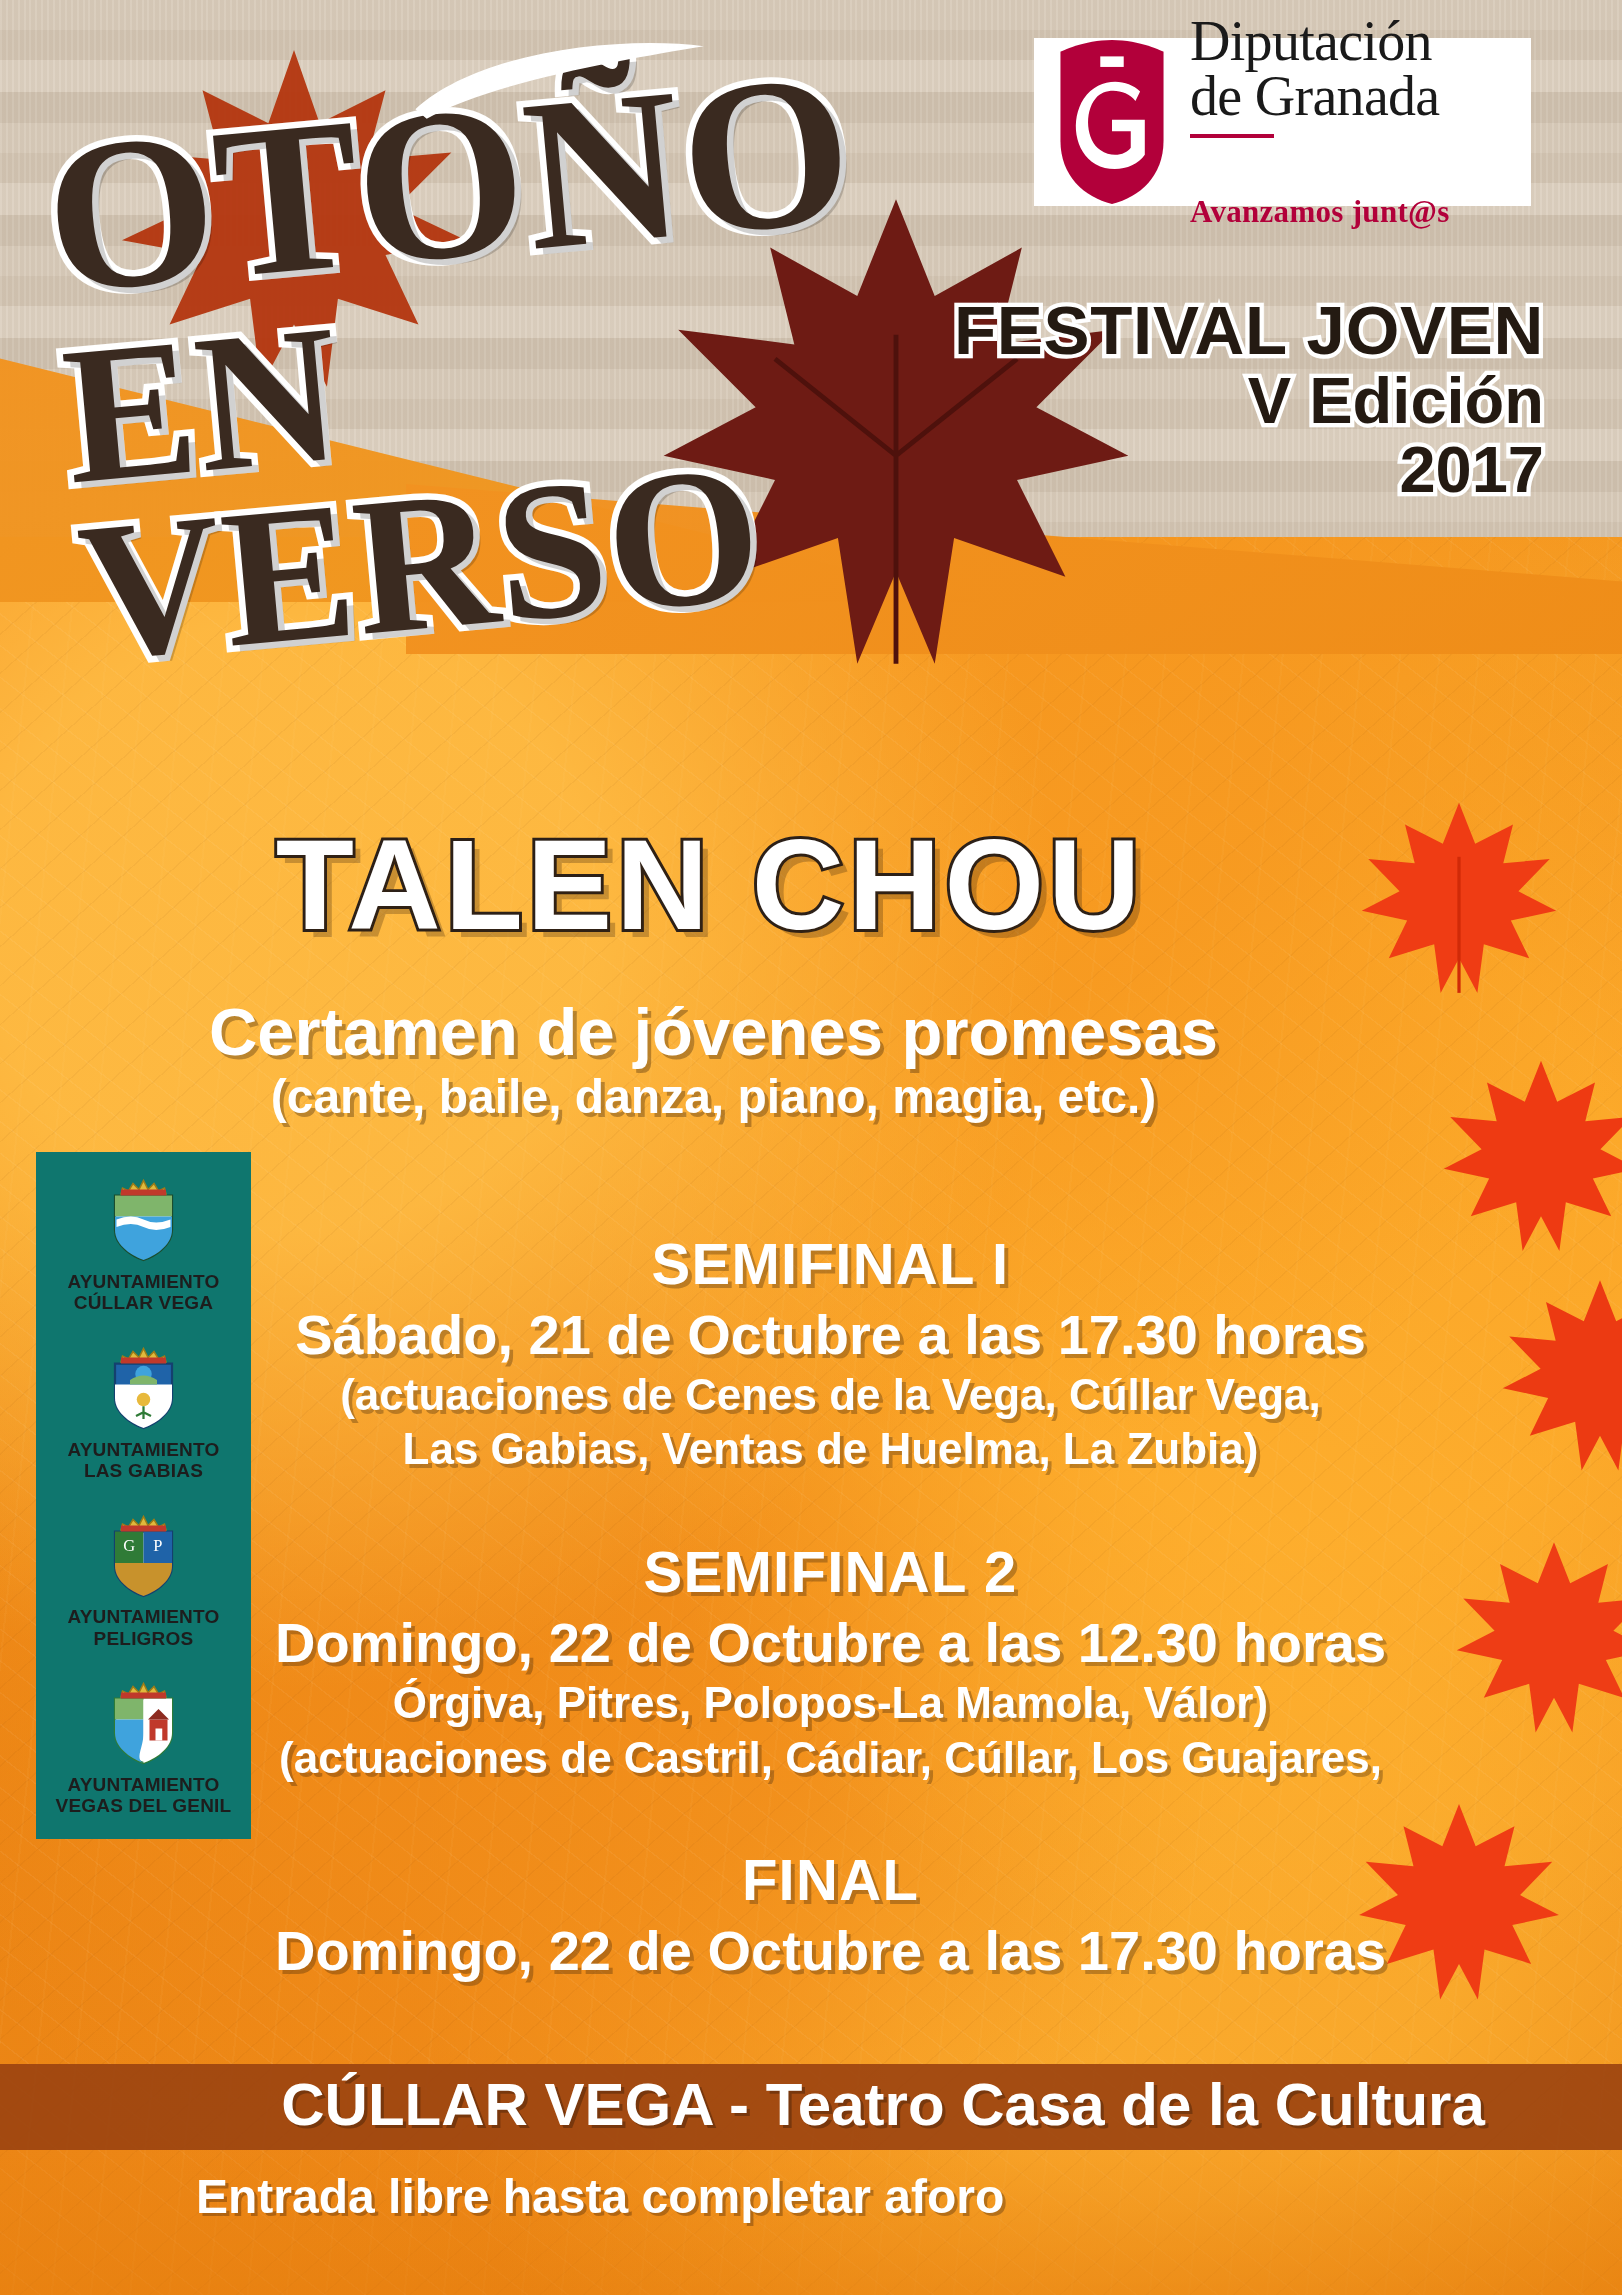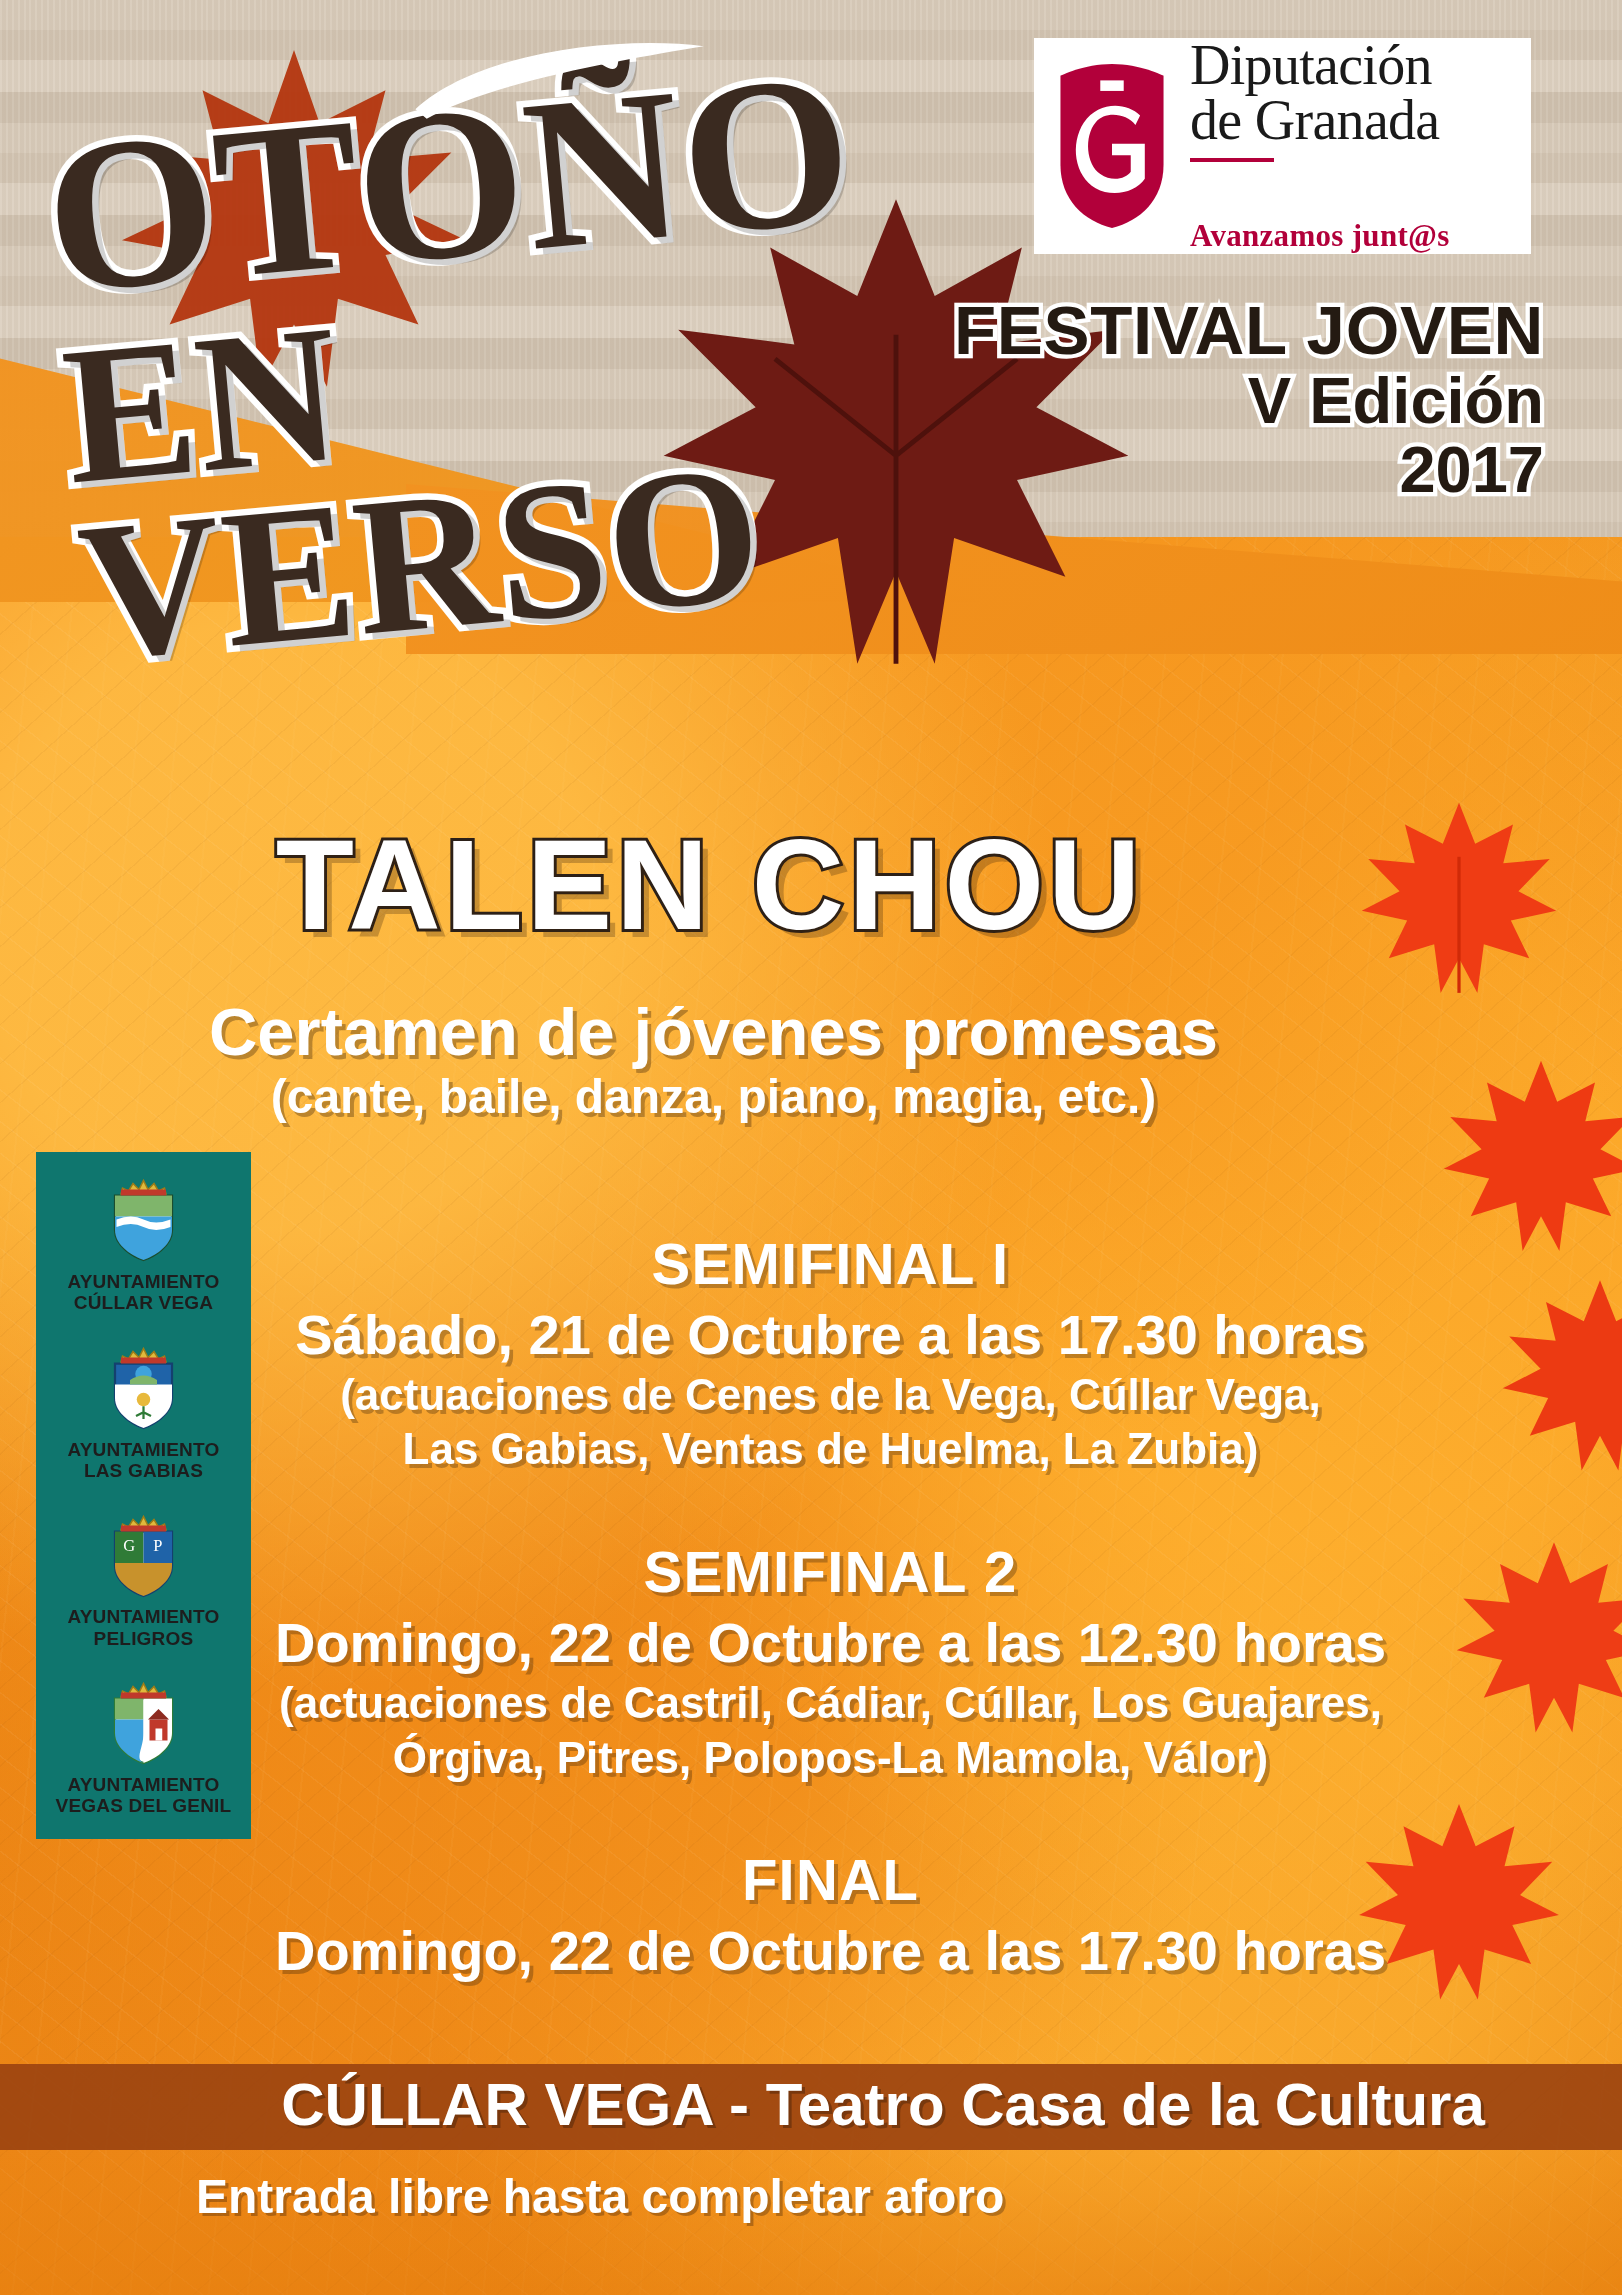--- a/index.html
+++ b/index.html
@@ -114,21 +114,21 @@
   .leaf-red-c { position: absolute; left: 1492px; top: 1263px; width: 216px; height: 229px; }
   .leaf-red-d { position: absolute; left: 1446px; top: 1525px; width: 216px; height: 229px; }
   .leaf-red-e { position: absolute; left: 1348px; top: 1793px; width: 222px; height: 222px; }
 
   
   .dip-logo {
     position: absolute;
     left: 1034px;
     top: 38px;
     width: 497px;
-    height: 216px;
+    height: 168px;
     background: #ffffff;
     display: flex;
     align-items: center;
     padding: 0 17px;
     box-sizing: border-box;
   }
   .dip-mark {
     width: 122px;
     height: 164px;
     position: relative;
@@ -398,22 +398,22 @@
   <div class="schedule">
     <div class="sec">
       <div class="sec-title">SEMIFINAL I</div>
       <div class="sec-when">Sábado, 21 de Octubre a las 17.30 horas</div>
       <div class="sec-where">(actuaciones de Cenes de la Vega, Cúllar Vega,</div>
       <div class="sec-where">Las Gabias, Ventas de Huelma, La Zubia)</div>
     </div>
     <div class="sec">
       <div class="sec-title">SEMIFINAL 2</div>
       <div class="sec-when">Domingo, 22 de Octubre a las 12.30 horas</div>
+      <div class="sec-where">Órgiva, Pitres, Polopos-La Mamola, Válor)</div>
       <div class="sec-where">(actuaciones de Castril, Cádiar, Cúllar, Los Guajares,</div>
-      <div class="sec-where">Órgiva, Pitres, Polopos-La Mamola, Válor)</div>
     </div>
     <div class="sec">
       <div class="sec-title">FINAL</div>
       <div class="sec-when">Domingo, 22 de Octubre a las 17.30 horas</div>
     </div>
   </div>
 
   <div class="bottom-fade"></div>
   <div class="bottom-bar"></div>
   <div class="venue">CÚLLAR VEGA - Teatro Casa de la Cultura</div>

